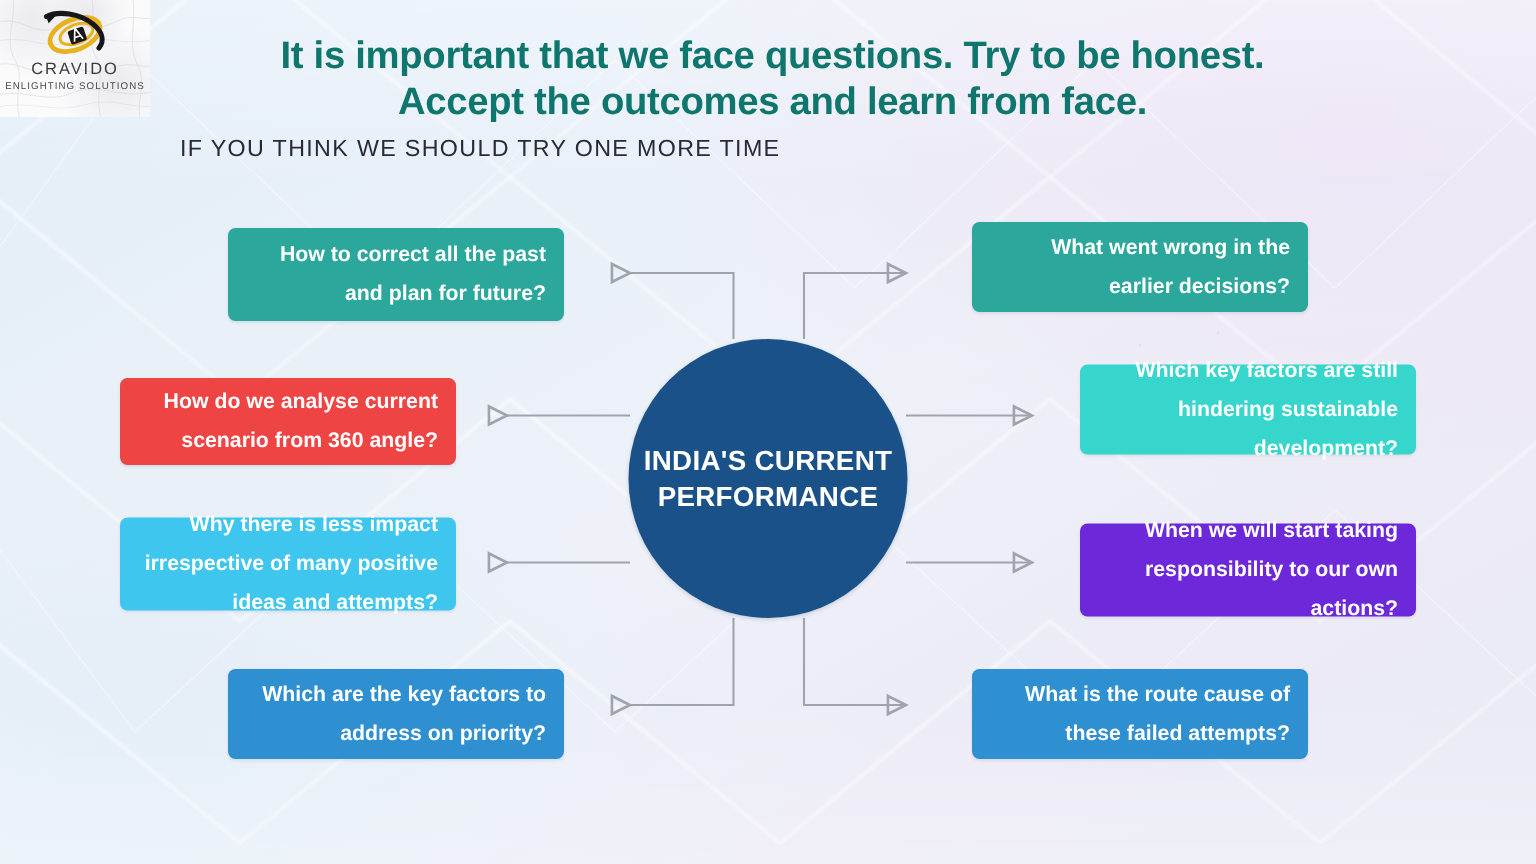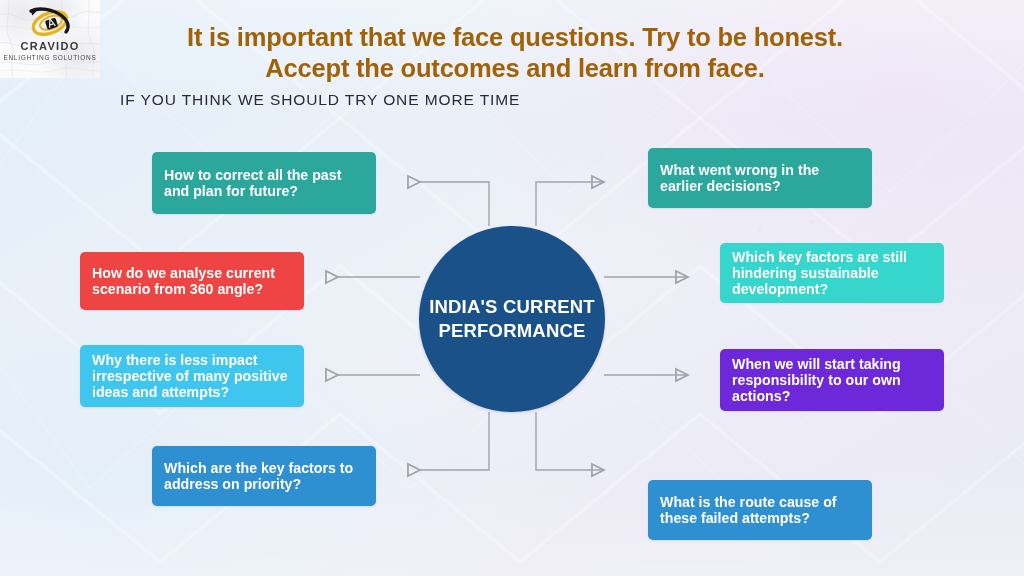--- a/index.html
+++ b/index.html
@@ -31,31 +31,31 @@
       radial-gradient(circle at 22% 18%, rgba(170,170,180,0.20) 0%, rgba(255,255,255,0) 38%),
       radial-gradient(circle at 78% 72%, rgba(160,160,175,0.18) 0%, rgba(255,255,255,0) 42%),
       radial-gradient(circle at 60% 12%, rgba(150,150,165,0.16) 0%, rgba(255,255,255,0) 30%),
       #fbfbfc;
     overflow:hidden;
   }
   .logo-marble{position:absolute;inset:0;}
   .logo-mark{position:absolute;left:26px;top:5px;width:48px;height:36px;}
   .logo-name{
     position:absolute;left:0;right:0;top:40px;text-align:center;
-    font-size:11px;letter-spacing:1.3px;color:#3b3b3b;font-weight:700;
+    font-size:11px;letter-spacing:1.3px;color:#3b3b3b;font-weight:400;
   }
   .logo-sub{
     position:absolute;left:0;right:0;top:54px;text-align:center;
     font-size:6.5px;letter-spacing:0.7px;color:#4a4a4a;font-weight:400;
   }
 
   
   .title{
     position:absolute;left:120px;top:22px;width:790px;
-    text-align:center;color:#a16207;
+    text-align:center;color:#0f766e;
     font-weight:bold;font-size:25.5px;line-height:31px;
     letter-spacing:-0.2px;
   }
   .subtitle{
     position:absolute;left:120px;top:91px;width:790px;
     text-align:left;color:#2a2a35;
     font-size:15.5px;letter-spacing:0.9px;font-weight:400;
   }
 
   
@@ -72,22 +72,22 @@
   .hub-label{
     color:#fff;text-align:center;font-weight:bold;
     font-size:18.5px;line-height:24px;letter-spacing:0.2px;
     width:170px;
   }
 
   
   .qbox{
     position:absolute;border-radius:5px;
     display:flex;align-items:center;justify-content:center;
-    color:#ffffff;font-weight:bold;text-align:left;
-    font-size:14.2px;line-height:16px;
+    color:#ffffff;font-weight:bold;text-align:right;
+    font-size:14.2px;line-height:26px;
     padding:6px 12px;box-sizing:border-box;
     box-shadow:0 1px 2px rgba(40,70,110,0.10);
   }
 </style>
 </head>
 <body>
 
 <div id="stage">
 
   <div class="bg-base"></div>
@@ -198,15 +198,15 @@
   </div>
 
   <div class="qbox" id="L1" style="left: 152px; top: 152px; width: 224px; height: 62px; background: rgb(43, 167, 156);">How to correct all the past and plan for future?</div>
   <div class="qbox" id="L2" style="left: 80px; top: 252px; width: 224px; height: 58px; background: #ef4444;">How do we analyse current scenario from 360 angle?</div>
   <div class="qbox" id="L3" style="left: 80px; top: 345px; width: 224px; height: 62px; background: rgb(63, 198, 238);">Why there is less impact irrespective of many positive ideas and attempts?</div>
   <div class="qbox" id="L4" style="left: 152px; top: 446px; width: 224px; height: 60px; background: rgb(46, 143, 209);">Which are the key factors to address on priority?</div>
 
   <div class="qbox" id="R2" style="left: 720px; top: 243px; width: 224px; height: 60px; background: rgb(55, 214, 204);">Which key factors are still hindering sustainable development?</div>
   <div class="qbox" id="R1" style="left: 648px; top: 148px; width: 224px; height: 60px; background: rgb(43, 167, 156);">What went wrong in the earlier decisions?</div>
   <div class="qbox" id="R3" style="left: 720px; top: 349px; width: 224px; height: 62px; background: #6d28d9;">When we will start taking responsibility to our own actions?</div>
-  <div class="qbox" id="R4" style="left: 648px; top: 446px; width: 224px; height: 60px; background: rgb(46, 143, 209); margin-top: 34px;">What is the route cause of these failed attempts?</div>
+  <div class="qbox" id="R4" style="left: 648px; top: 446px; width: 224px; height: 60px; background: rgb(46, 143, 209);">What is the route cause of these failed attempts?</div>
 
 </div>
 
 </body></html>

